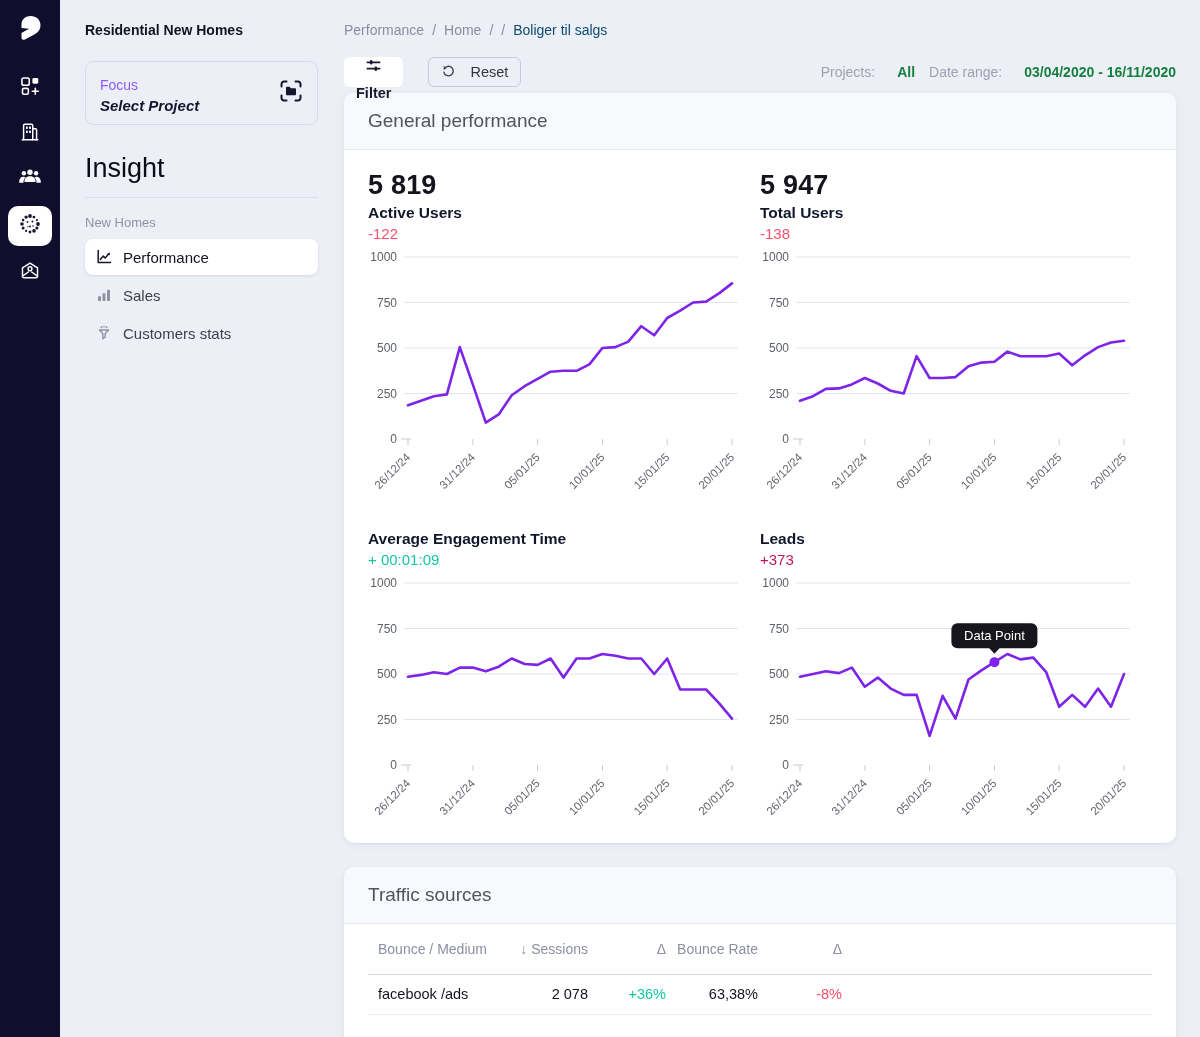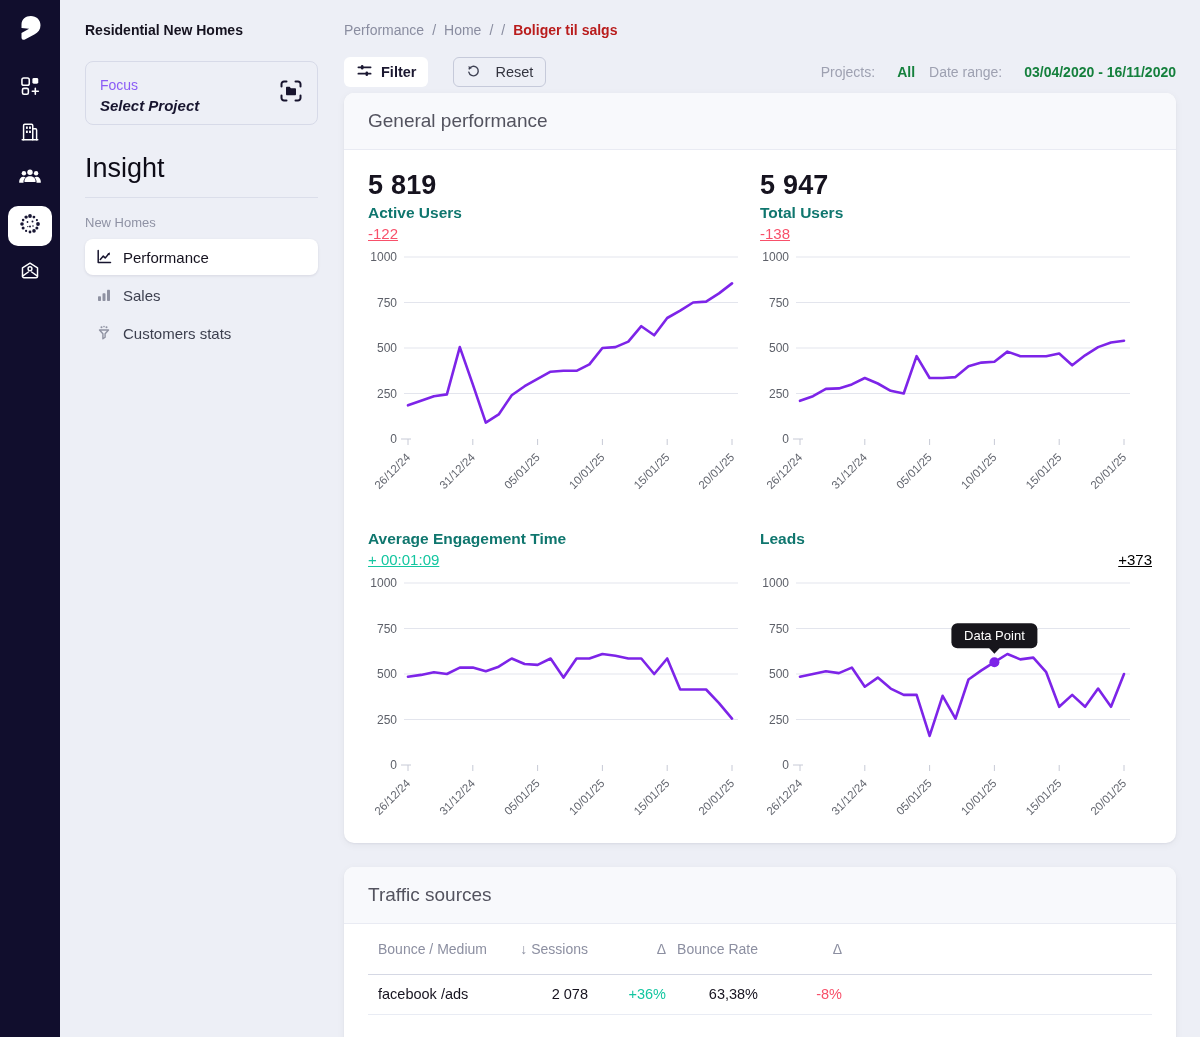--- a/index.html
+++ b/index.html
@@ -29,44 +29,44 @@
   .nav-group { font-size:13px; color:#8f92a4; margin-top:17px; }
   .nav-items { margin-top:9px; display:flex; flex-direction:column; gap:2px; }
   .nav-item { height:36px; display:flex; align-items:center; gap:10px; padding:0 10px; border-radius:8px;
               font-size:15px; color:#3c3f4e; cursor:pointer; }
   .nav-item.active { background:#fff; box-shadow:0 1px 3px rgba(17,14,45,.10); color:#15121f; }
   .nav-item .nicon { width:18px; height:18px; display:flex; align-items:center; justify-content:center; }
 
   
   .main { flex:1; min-width:0; padding:0 24px 0 11px; }
   .breadcrumb { margin-top:22px; font-size:14px; display:flex; gap:8px; color:#8a8da0; }
-  .crumb-current { color:#b91c1c; font-weight:700; }
+  .crumb-current { color:#0c4a6e; font-weight:400; }
   .crumb-link { cursor:pointer; }
 
   .toolbar { margin-top:19px; display:flex; align-items:center; height:30px; }
   .btn { height:30px; display:inline-flex; align-items:center; gap:8px; padding:0 12px; border-radius:6px;
          font-size:14.5px; cursor:pointer; white-space:nowrap; }
-  .btn-filter { background:#ffffff; font-weight:600; color:#1b1830; }
+  .btn-filter { background:#ffffff; font-weight:600; color:#1b1830;flex-direction:column; }
   .btn-reset  { border:1px solid #c6cada; color:#33343f; margin-left:25px; font-weight:400;gap:14px; }
   .toolbar-right { margin-left:auto; font-size:14px; color:#9ea1b1; display:flex; gap:14px; align-items:center; }
   .tr-group { display:flex; gap:22px; align-items:center; }
   .tr-strong { color:#15803d; font-weight:700; }
 
   .card { background:#fff; border-radius:10px; box-shadow:0 1px 2px rgba(17,14,45,.05), 0 2px 8px rgba(17,14,45,.05); }
   .card-gp { margin-top:6px; }
   .card-traffic { margin-top:24px; height:360px; }
   .card-head { background:#f8f9fc; border-bottom:1px solid #e9ebf3; border-radius:10px 10px 0 0;
                padding:0 24px; height:57px; display:flex; align-items:center; }
   .card-title { font-size:19px; color:#53535f; font-weight:400; }
 
   .gp-body { padding:20px 24px 18px; }
   .charts-grid { display:grid; grid-template-columns:1fr 1fr; row-gap:28px; }
   .stat { font-size:27px; font-weight:600; line-height:1.15; letter-spacing:.2px; color:#16131f; }
-  .stat-label { font-size:15.5px; font-weight:700; margin-top:3px; color:#0f766e; }
-  .delta { font-size:15px; margin-top:3px; margin-bottom:7px;text-decoration:underline; }
+  .stat-label { font-size:15.5px; font-weight:700; margin-top:3px; color:#0f172a; }
+  .delta { font-size:15px; margin-top:3px; margin-bottom:7px; }
   .chart-svg { display:block; overflow:visible; }
 
   .traffic-body { padding:0 24px; }
   table { border-collapse:collapse; width:100%; table-layout:fixed; }
   col.c1{width:140px} col.c2{width:80px} col.c3{width:78px} col.c4{width:92px} col.c5{width:84px}
   th { font-size:14px; font-weight:400; color:#8c8fa1; text-align:left; border-bottom:1px solid #d5d8e4; height:50px; padding:0; }
   td { font-size:14.5px; color:#16131f; height:40px; border-bottom:1px solid #e9ecf4; padding:0; }
   th:first-child, td:first-child { padding-left:10px; }
   th:nth-child(2),td:nth-child(2),th:nth-child(3),td:nth-child(3),
   th:nth-child(4),td:nth-child(4),th:nth-child(5),td:nth-child(5) { text-align:right; }
@@ -348,21 +348,21 @@
                 <line x1="299.20000000000005" y1="190" x2="299.20000000000005" y2="196" stroke="#c7cad6" stroke-width="1"></line>
                 <text x="302.20000000000005" y="209" text-anchor="end" fill="#63666f" font-size="11.5" transform="rotate(-45 302.20000000000005 209)">15/01/25</text>
                 <line x1="364" y1="190" x2="364" y2="196" stroke="#c7cad6" stroke-width="1"></line>
                 <text x="367" y="209" text-anchor="end" fill="#63666f" font-size="11.5" transform="rotate(-45 367 209)">20/01/25</text>
                 <polyline points="40.0,101.7 53.0,99.9 65.9,97.2 78.9,99.0 91.8,92.6 104.8,92.6 117.8,96.3 130.7,91.7 143.7,83.5 156.6,89.0 169.6,89.9 182.6,83.5 195.5,102.6 208.5,83.5 221.4,83.5 234.4,79.0 247.4,80.8 260.3,83.5 273.3,83.5 286.2,99.0 299.2,83.5 312.2,114.5 325.1,114.5 338.1,114.5 351.0,128.1 364.0,143.6" fill="none" stroke="#7d24e8" stroke-width="2.6" stroke-linejoin="round" stroke-linecap="round"></polyline>
               </svg>
           </div>
 
           <div class="chart-block">
             <div class="stat-label">Leads</div>
-            <div class="delta" style="color: #000000; text-align: right;">+373</div>
+            <div class="delta" style="color: #be185d;">+373</div>
             <svg class="chart-svg" width="392" height="250" viewBox="0 0 392 250">
                 <line x1="33" y1="190" x2="43" y2="190" stroke="#c7cad6" stroke-width="1"></line>
                 <text x="29" y="194" text-anchor="end" fill="#5d6069" font-size="12">0</text>
                 <line x1="36" y1="144.5" x2="370" y2="144.5" stroke="#e3e5ed" stroke-width="1"></line>
                 <text x="29" y="148.5" text-anchor="end" fill="#5d6069" font-size="12">250</text>
                 <line x1="36" y1="99" x2="370" y2="99" stroke="#e3e5ed" stroke-width="1"></line>
                 <text x="29" y="103" text-anchor="end" fill="#5d6069" font-size="12">500</text>
                 <line x1="36" y1="53.5" x2="370" y2="53.5" stroke="#e3e5ed" stroke-width="1"></line>
                 <text x="29" y="57.5" text-anchor="end" fill="#5d6069" font-size="12">750</text>
                 <line x1="36" y1="8" x2="370" y2="8" stroke="#e3e5ed" stroke-width="1"></line>

